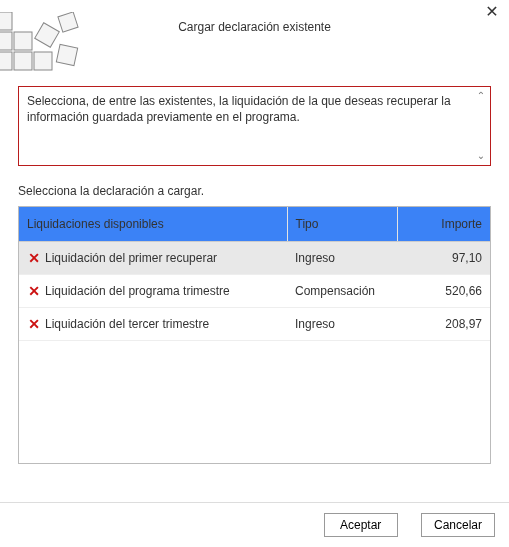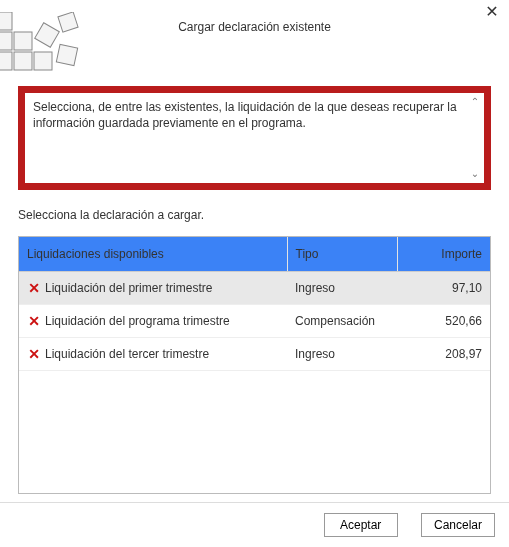--- a/index.html
+++ b/index.html
@@ -28,22 +28,22 @@
     font-size: 16px;
     cursor: pointer;
     color: #333;
   }
   .decoration {
     position: relative;
     width: 100%; height: 56px;
   }
   .instructions-wrap {
     margin: 6px 18px 0 18px;
-    border: 7px solid #b91c1c;
-    height: 104px;
+    border: 1px solid #b91c1c;
+    height: 80px;
     position: relative;
     padding: 6px 18px 6px 8px;
     font-size: 12px;
     line-height: 1.35;
     color: #333;
     overflow: hidden;
   }
   .instructions-scroll-up,
   .instructions-scroll-down {
     position: absolute;
@@ -51,21 +51,21 @@
     width: 12px; height: 12px;
     font-size: 10px;
     color: #777;
     text-align: center;
     line-height: 12px;
     cursor: default;
   }
   .instructions-scroll-up { top: 3px; }
   .instructions-scroll-down { bottom: 3px; }
   .prompt {
-    margin: 18px 18px 14px 18px;
+    margin: 18px 18px 8px 18px;
     font-size: 12px;
   }
   .table-wrap {
     margin: 8px 18px 0 18px;
     border: 1px solid #bbb;
     height: 258px;
     overflow: hidden;
   }
   table {
     border-collapse: collapse;
@@ -167,21 +167,21 @@
     </colgroup>
     <thead>
       <tr>
         <th>Liquidaciones disponibles</th>
         <th>Tipo</th>
         <th class="col-import">Importe</th>
       </tr>
     </thead>
     <tbody id="rows">
         <tr class="selected">
-          <td class="col-name"><span class="del">✕</span><span>Liquidación del primer trimestre</span></td>
+          <td class="col-name"><span class="del">✕</span><span>Liquidación del primer recuperar</span></td>
           <td>Ingreso</td>
           <td class="col-import">97,10</td>
         </tr>
         <tr>
           <td class="col-name"><span class="del">✕</span><span>Liquidación del programa trimestre</span></td>
           <td>Compensación</td>
           <td class="col-import">520,66</td>
         </tr>
         <tr>
           <td class="col-name"><span class="del">✕</span><span>Liquidación del tercer trimestre</span></td>

